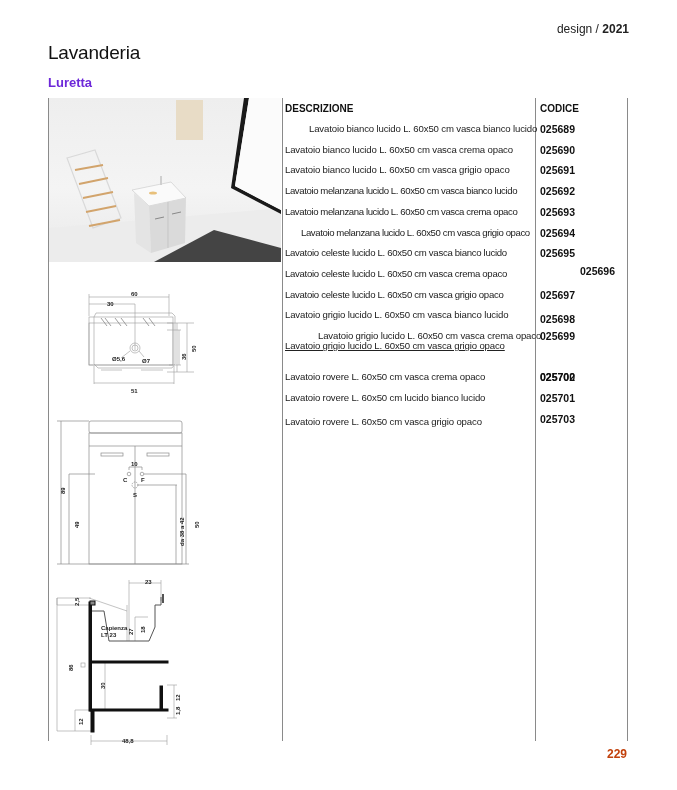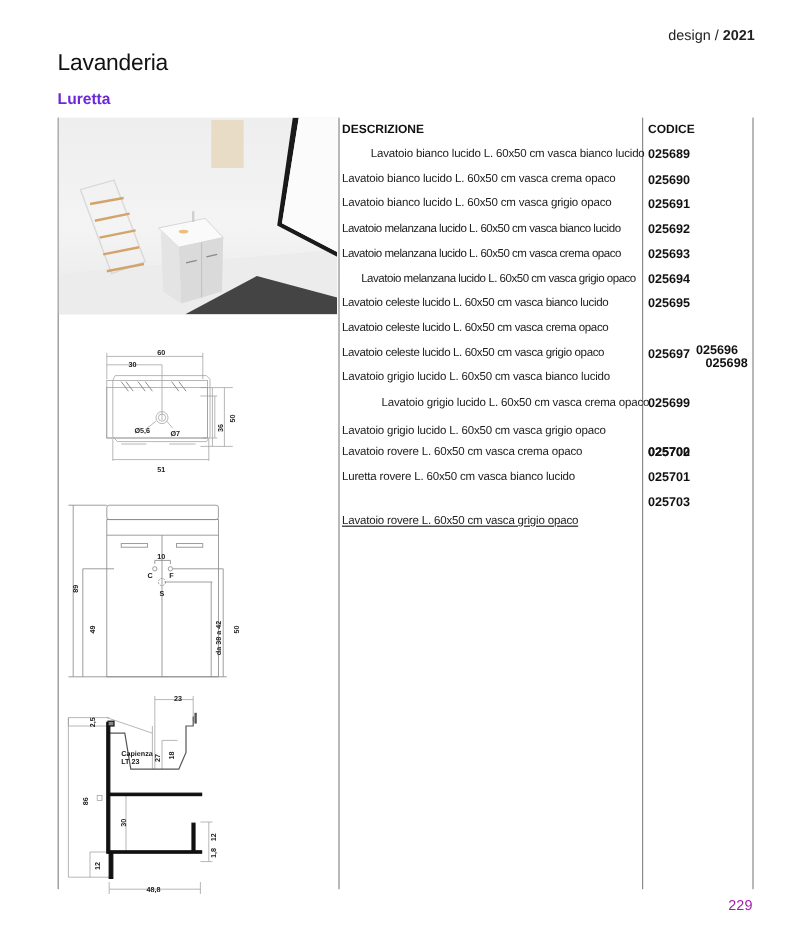--- a/index.html
+++ b/index.html
@@ -11,21 +11,21 @@
   .product-title { position:absolute; top:75px; left:48px; font-size:13px; font-weight:bold; color:#6d28d9; }
 
   .vline { position:absolute; width:1px; background:#8a8a8a; }
   .photo { position:absolute; left:49px; top:98px; width:232px; height:164px; overflow:hidden;
            background:linear-gradient(180deg,#eeeeee 0%,#f4f4f4 55%,#e9e9e9 100%); }
   .drawing { position:absolute; left:49px; }
   .th { position:absolute; font-size:10px; font-weight:bold; color:#111; }
   .row-desc { position:absolute; left:285px; font-size:9.6px; color:#222; white-space:nowrap; letter-spacing:-0.15px; }
   .row-code { position:absolute; left:540px; font-size:10.5px; font-weight:bold; color:#111; }
 
-  .page-num { position:absolute; top:747px; right:50px; font-size:12px; font-weight:normal; color:#a21caf; }
+  .page-num { position:absolute; top:747px; right:50px; font-size:12px; font-weight:bold; color:#c2410c; }
 </style>
 </head>
 <body>
 
 <div class="hdr-right"><span>design / </span><b>2021</b></div>
 <div class="section-title">Lavanderia</div>
 <div class="product-title">Luretta</div>
 
 <div class="vline" style="left:48px; top:98px; height:643px;"></div>
 <div class="vline" style="left:282px; top:98px; height:643px;"></div>
@@ -209,29 +209,29 @@
 <div class="row-code" style="top:164.4px;">025691</div>
 <div class="row-desc" style="top:185.1px; letter-spacing:-0.4px;">Lavatoio melanzana lucido L. 60x50 cm vasca bianco lucido</div>
 <div class="row-code" style="top:185.1px;">025692</div>
 <div class="row-desc" style="top:205.8px; letter-spacing:-0.4px;">Lavatoio melanzana lucido L. 60x50 cm vasca crema opaco</div>
 <div class="row-code" style="top:205.8px;">025693</div>
 <div class="row-desc" style="top:226.5px; letter-spacing:-0.4px;padding-left:16px;">Lavatoio melanzana lucido L. 60x50 cm vasca grigio opaco</div>
 <div class="row-code" style="top:226.5px;">025694</div>
 <div class="row-desc" style="top:247.2px; letter-spacing:-0.3px;">Lavatoio celeste lucido L. 60x50 cm vasca bianco lucido</div>
 <div class="row-code" style="top:247.2px;">025695</div>
 <div class="row-desc" style="top:267.9px; letter-spacing:-0.3px;">Lavatoio celeste lucido L. 60x50 cm vasca crema opaco</div>
-<div class="row-code" style="top:286px;padding-left:40px;">025696</div>
+<div class="row-code" style="top:265px;padding-left:40px;">025696</div>
 <div class="row-desc" style="top:288.6px; letter-spacing:-0.3px;">Lavatoio celeste lucido L. 60x50 cm vasca grigio opaco</div>
 <div class="row-code" style="top:288.6px;">025697</div>
 <div class="row-desc" style="top:309.3px;">Lavatoio grigio lucido L. 60x50 cm vasca bianco lucido</div>
-<div class="row-code" style="top:297px;margin-left:48px;">025698</div>
+<div class="row-code" style="top:313px;">025698</div>
 <div class="row-desc" style="top:330px;padding-left:33px;">Lavatoio grigio lucido L. 60x50 cm vasca crema opaco</div>
 <div class="row-code" style="top:330px;">025699</div>
-<div class="row-desc" style="top:354px;">Lavatoio grigio lucido L. 60x50 cm vasca grigio opaco</div>
+<div class="row-desc" style="top:340px;text-decoration:underline;">Lavatoio grigio lucido L. 60x50 cm vasca grigio opaco</div>
 <div class="row-code" style="top:350.7px;margin-top:20px;">025700</div>
 <div class="row-desc" style="top:371.4px;">Lavatoio rovere L. 60x50 cm vasca crema opaco</div>
 <div class="row-code" style="top:371.4px;">025702</div>
-<div class="row-desc" style="top:392.1px;">Luretta rovere L. 60x50 cm vasca bianco lucido</div>
+<div class="row-desc" style="top:392.1px;">Lavatoio rovere L. 60x50 cm lucido bianco lucido</div>
 <div class="row-code" style="top:392.1px;">025701</div>
-<div class="row-desc" style="top:429px;text-decoration:underline;">Lavatoio rovere L. 60x50 cm vasca grigio opaco</div>
+<div class="row-desc" style="top:416px;">Lavatoio rovere L. 60x50 cm vasca grigio opaco</div>
 <div class="row-code" style="top:412.8px;">025703</div>
 
 <div class="page-num">229</div>
 
 </body></html>

